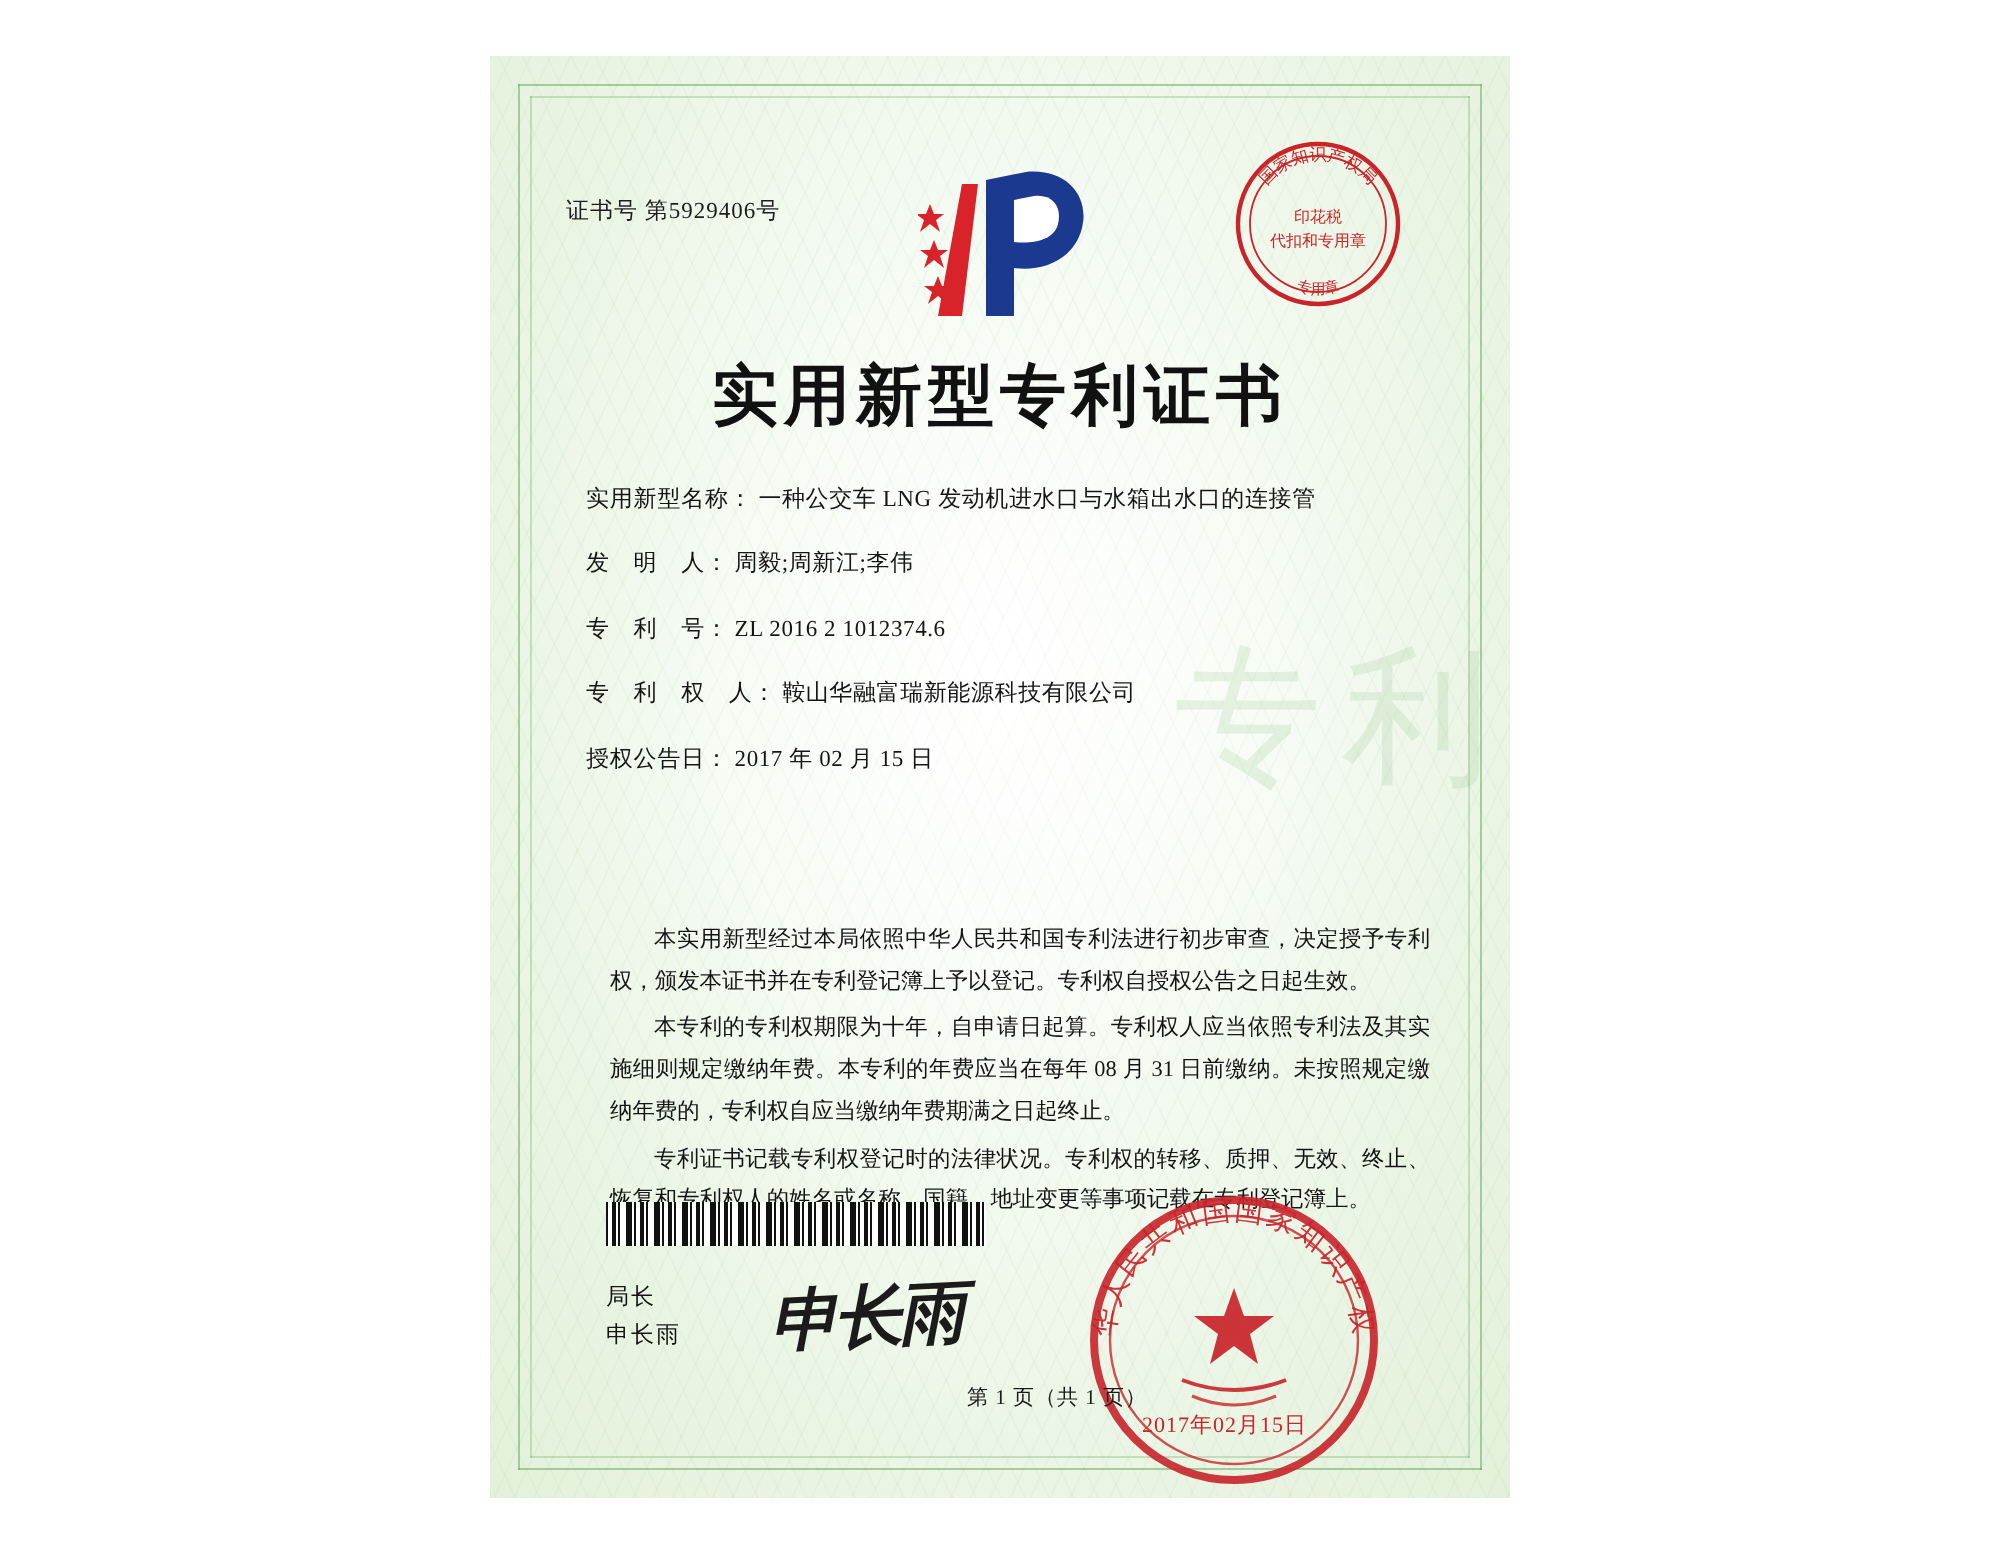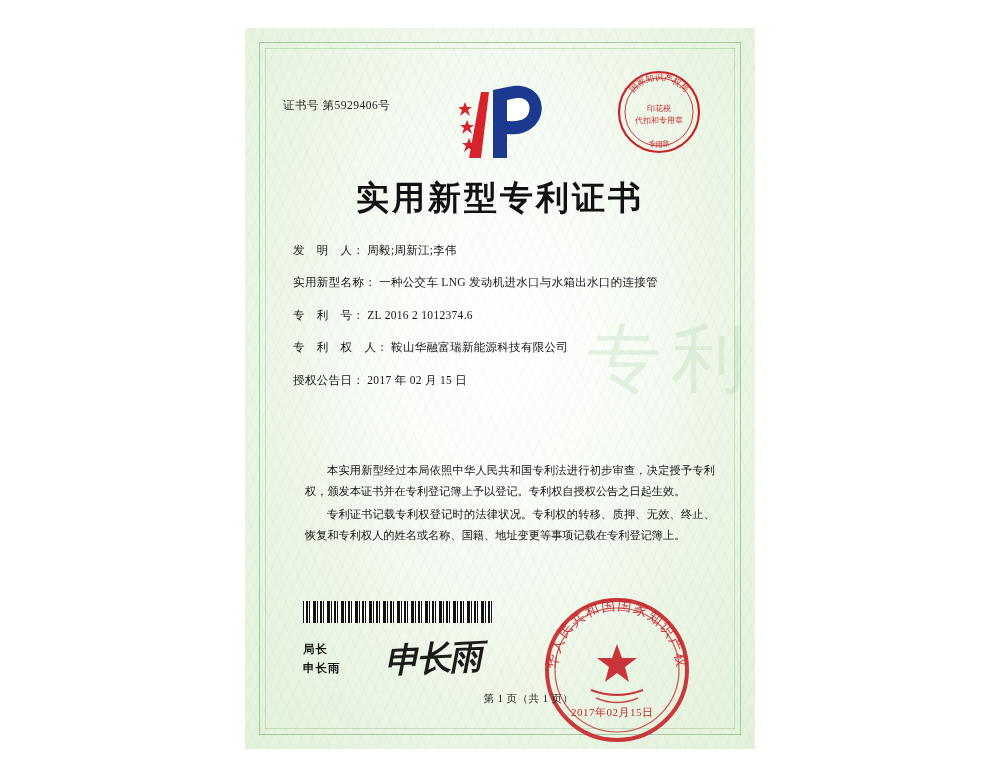--- a/index.html
+++ b/index.html
@@ -165,21 +165,20 @@
 
   
   .sig-label {
     position: absolute;
     left: 58px;
     top: 612px;
     font-size: 11.5px;
     color: #151515;
     line-height: 1.65;
     letter-spacing: 1px;
-    font-weight: bold;
   }
   .sig-script {
     position: absolute;
     left: 140px;
     top: 608px;
     font-size: 34px;
     color: #1b1b1b;
     font-family: "DejaVu Serif", serif;
     font-style: italic;
     font-weight: bold;
@@ -265,43 +264,44 @@
         <text font-size="7.5" fill="#c8242a" font-family="DejaVu Sans, sans-serif">
           <textPath href="#arcBot" startOffset="50%" text-anchor="middle">专用章</textPath>
         </text>
       </svg>
     </div>
 
     <div class="title">实用新型专利证书</div>
 
     <div class="fields">
       <div class="field-row">
+        <span class="lbl">实用新型名称：</span>
+        <span class="val">一种公交车 LNG 发动机进水口与水箱出水口的连接管</span>
+      </div>
+      <div class="field-row">
         <span class="lbl">发　明　人：</span>
         <span class="val">周毅;周新江;李伟</span>
       </div>
       <div class="field-row">
-        <span class="lbl">实用新型名称：</span>
-        <span class="val">一种公交车 LNG 发动机进水口与水箱出水口的连接管</span>
-      </div>
-      <div class="field-row">
         <span class="lbl">专　利　号：</span>
         <span class="val">ZL 2016 2 1012374.6</span>
       </div>
       <div class="field-row">
         <span class="lbl">专　利　权　人：</span>
         <span class="val">鞍山华融富瑞新能源科技有限公司</span>
       </div>
       <div class="field-row">
         <span class="lbl">授权公告日：</span>
         <span class="val">2017 年 02 月 15 日</span>
       </div>
     </div>
 
     <div class="paras">
       <p>本实用新型经过本局依照中华人民共和国专利法进行初步审查，决定授予专利权，颁发本证书并在专利登记簿上予以登记。专利权自授权公告之日起生效。</p>
+      <p>本专利的专利权期限为十年，自申请日起算。专利权人应当依照专利法及其实施细则规定缴纳年费。本专利的年费应当在每年 08 月 31 日前缴纳。未按照规定缴纳年费的，专利权自应当缴纳年费期满之日起终止。</p>
       <p>专利证书记载专利权登记时的法律状况。专利权的转移、质押、无效、终止、恢复和专利权人的姓名或名称、国籍、地址变更等事项记载在专利登记簿上。</p>
     </div>
 
     <div class="barcode"></div>
 
     <div class="sig-label">
       <div>局长</div>
       <div>申长雨</div>
     </div>
     <div class="sig-script">申长雨</div>

